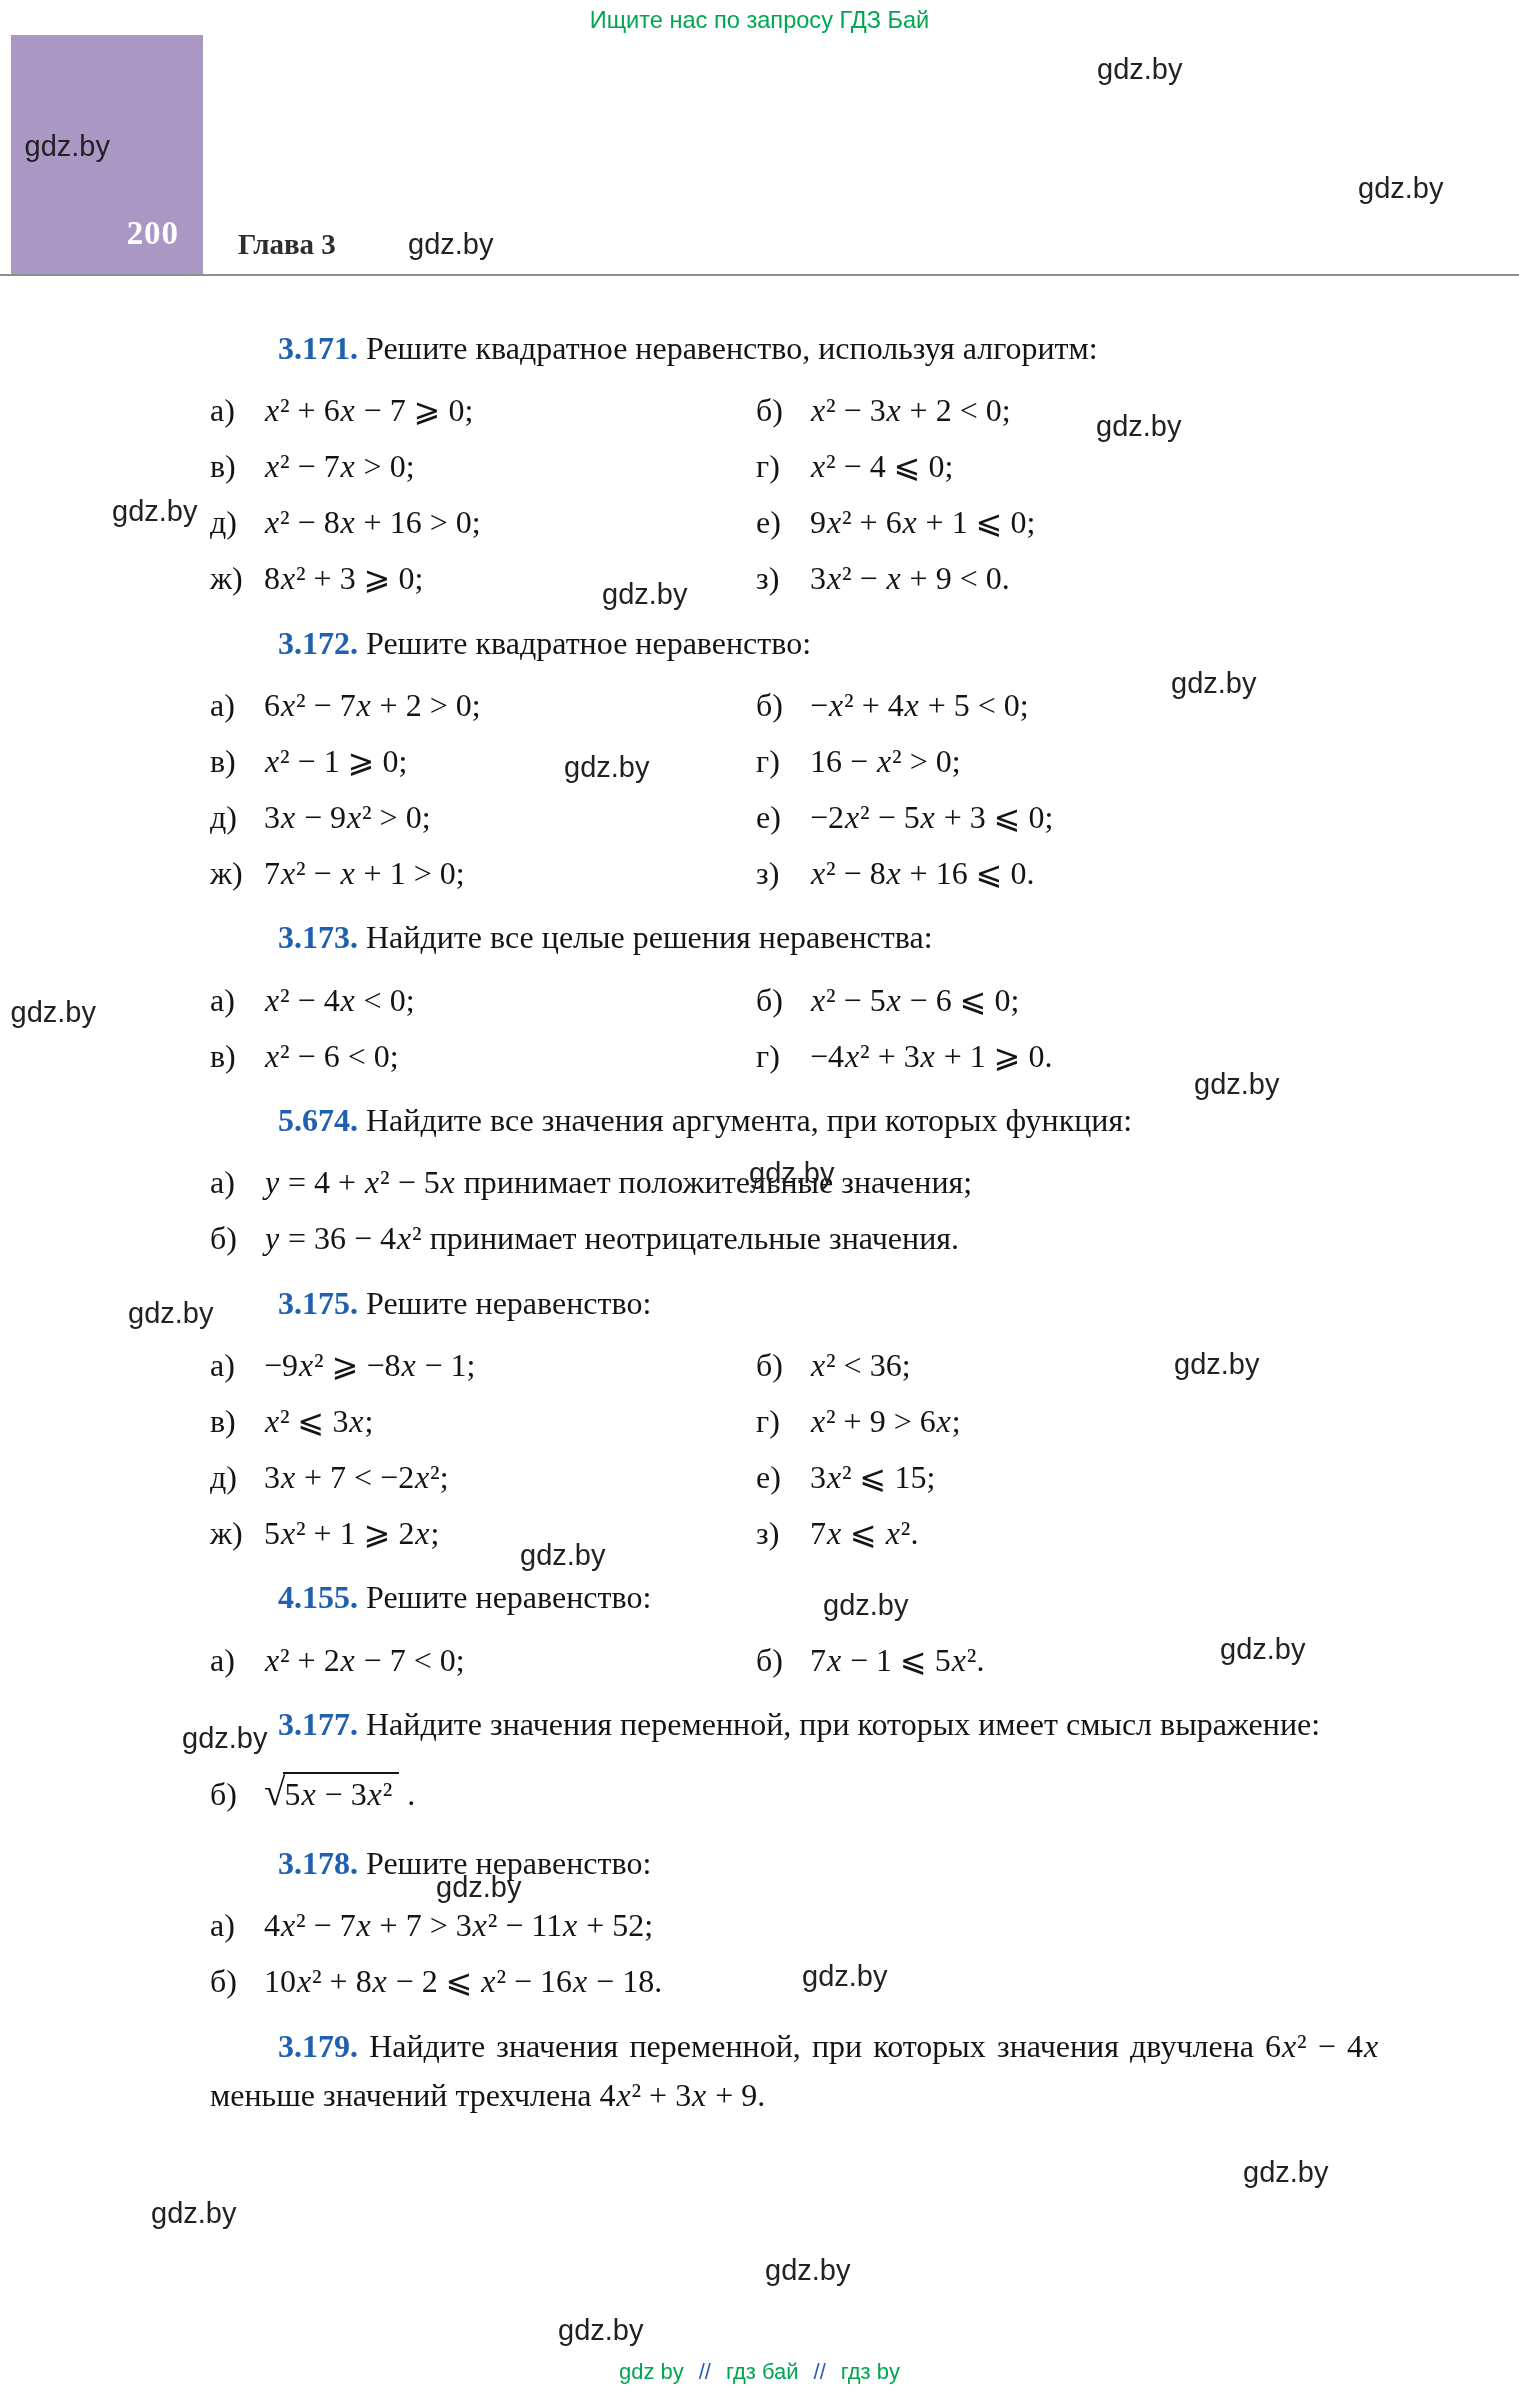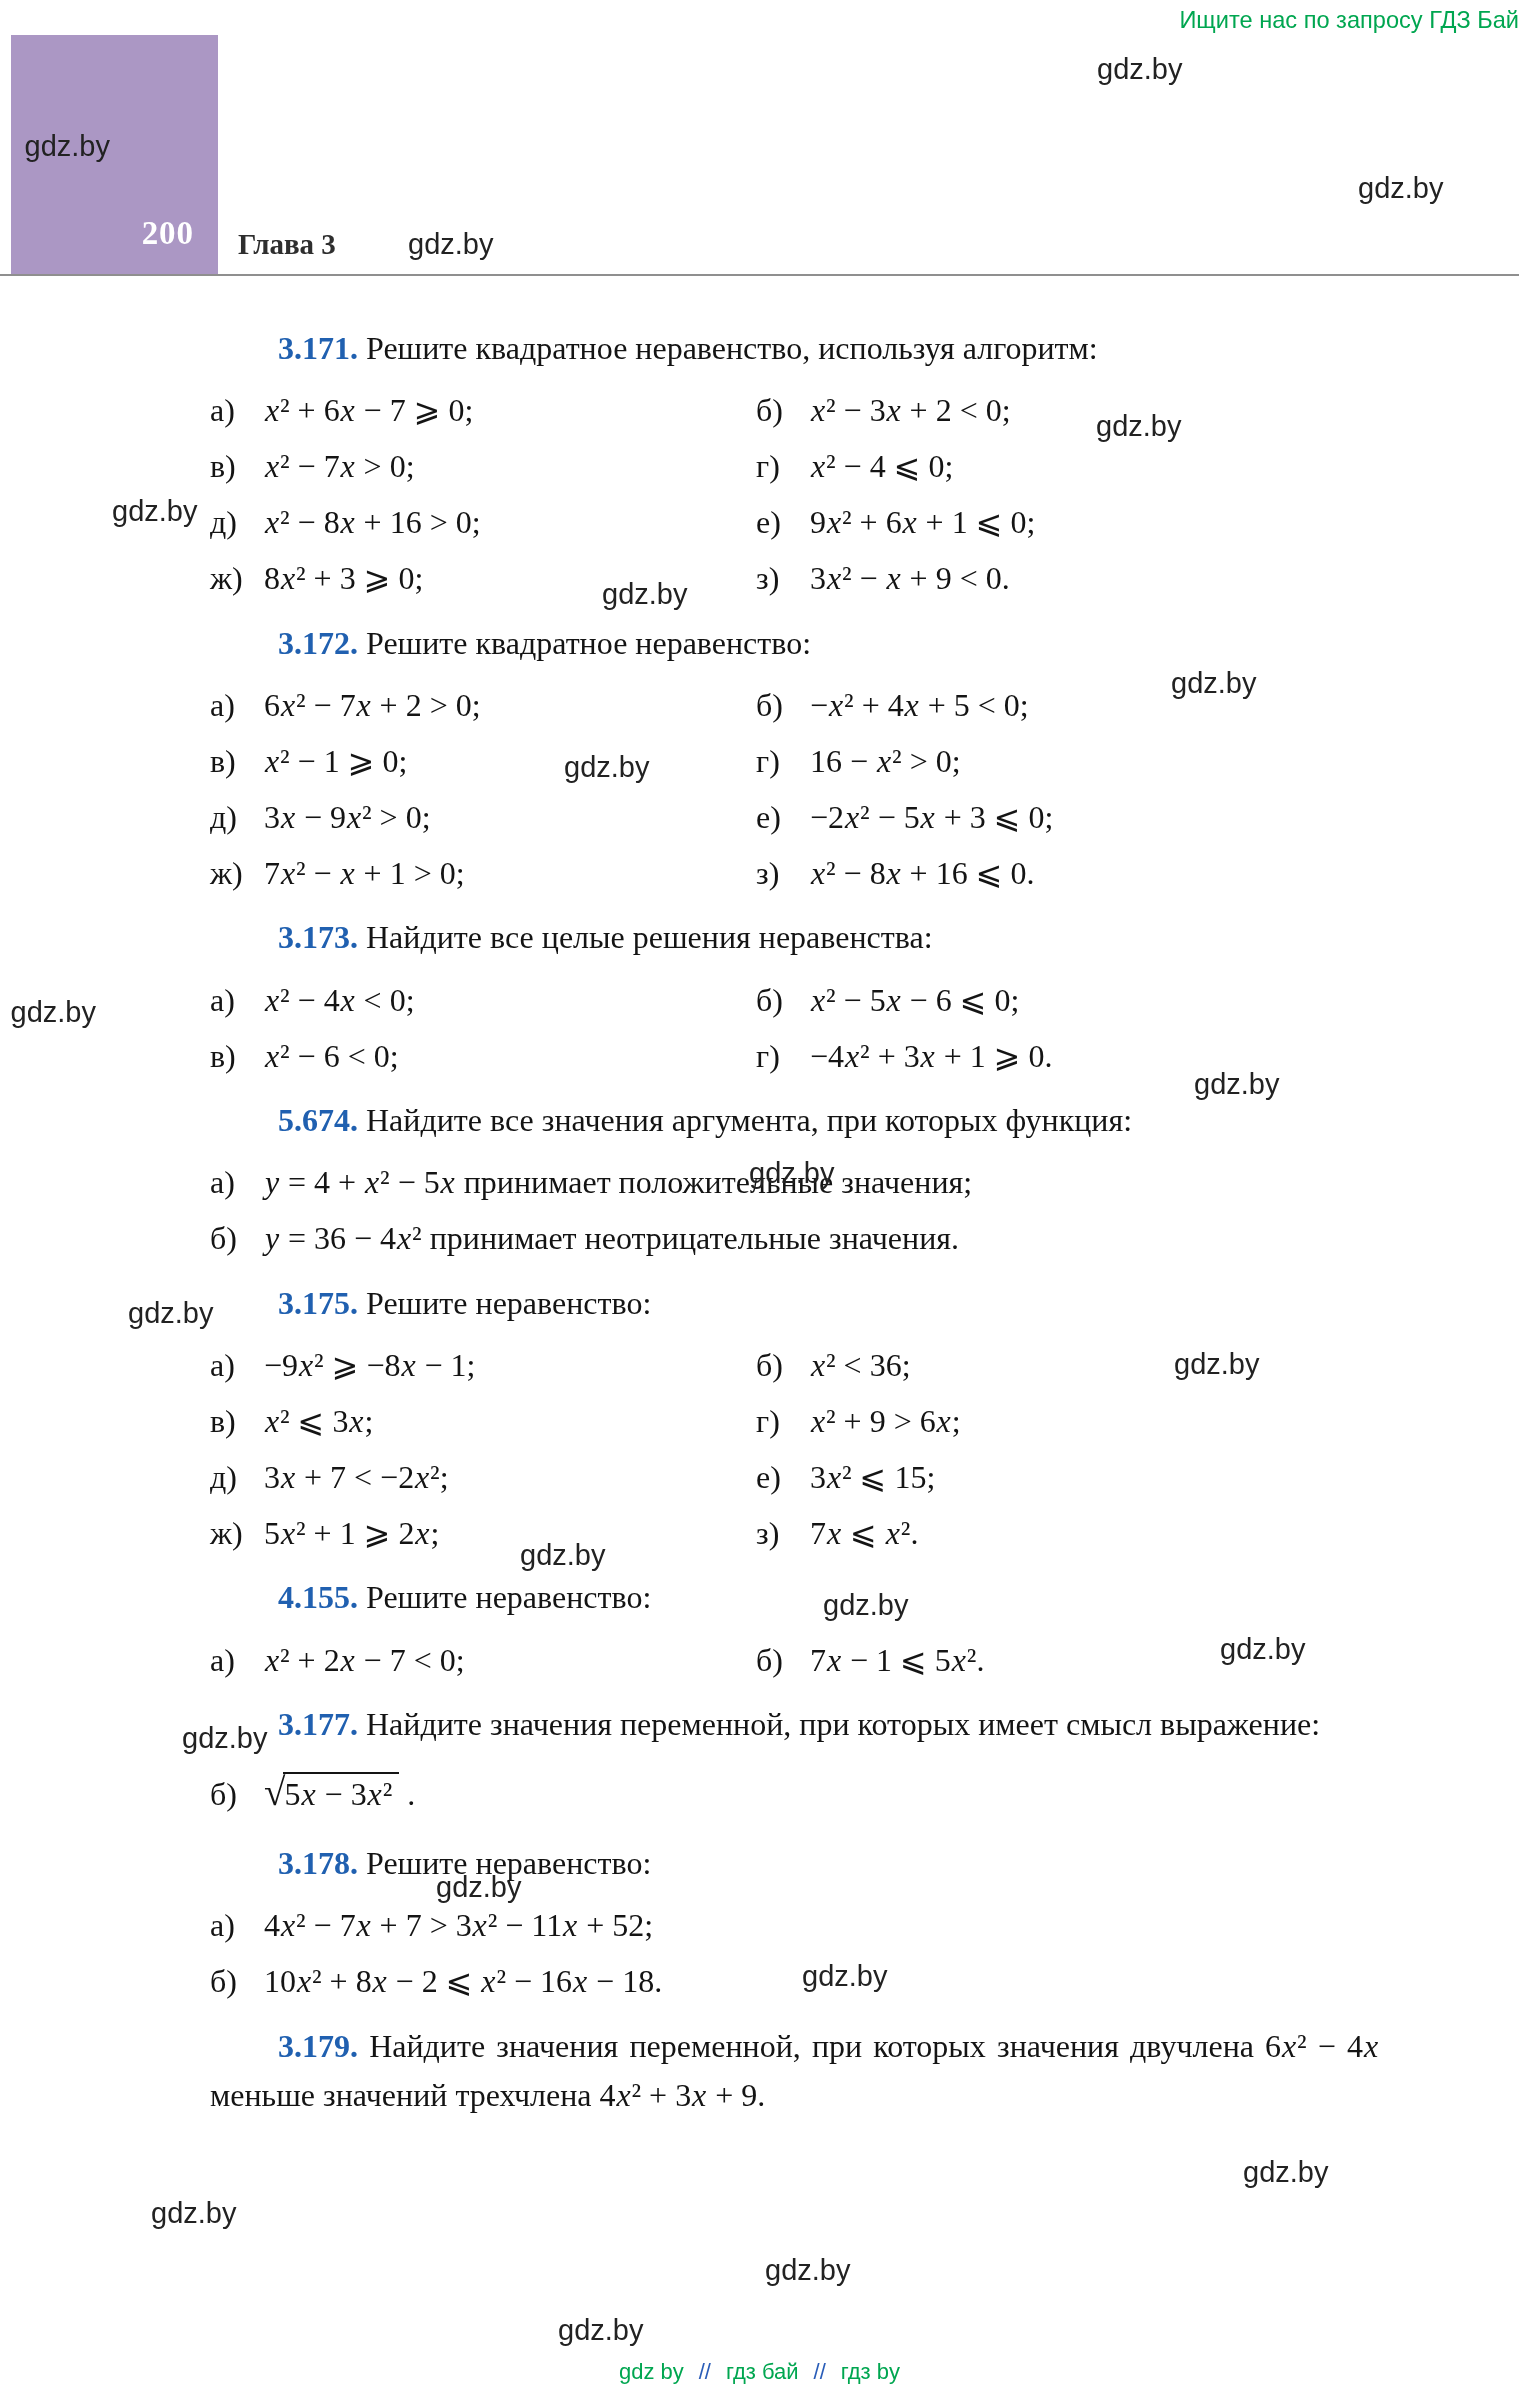--- a/index.html
+++ b/index.html
@@ -2,26 +2,26 @@
 <html style="font-size:14px"><head>
 <meta charset="utf-8">
 <style>
   html,body{margin:0;padding:0;}
   body{
     width:1519px;height:2401px;position:relative;background:#ffffff;
     font-family:"Liberation Serif","DejaVu Serif","DejaVu Sans",serif;
     color:#141414;overflow:hidden;
   }
   .banner{
-    position:absolute;top:7px;left:0;width:100%;text-align:right;
+    position:absolute;top:7px;left:0;width:100%;text-align:center;
     font-family:"Liberation Sans","DejaVu Sans",sans-serif;
     font-size:23.6px;color:#00a650;
   }
   .purple-block{
-    position:absolute;left:11.4px;top:35px;width:207px;height:241px;
+    position:absolute;left:11.4px;top:35px;width:192px;height:241px;
     background:#ab97c4;
   }
   .page-number{
     position:absolute;right:24.5px;bottom:24.5px;color:#ffffff;
     font-weight:bold;font-size:33px;letter-spacing:0.9px;
   }
   .chapter{
     position:absolute;left:238px;top:228px;font-weight:bold;
     font-size:29px;color:#2e2e2e;
   }

